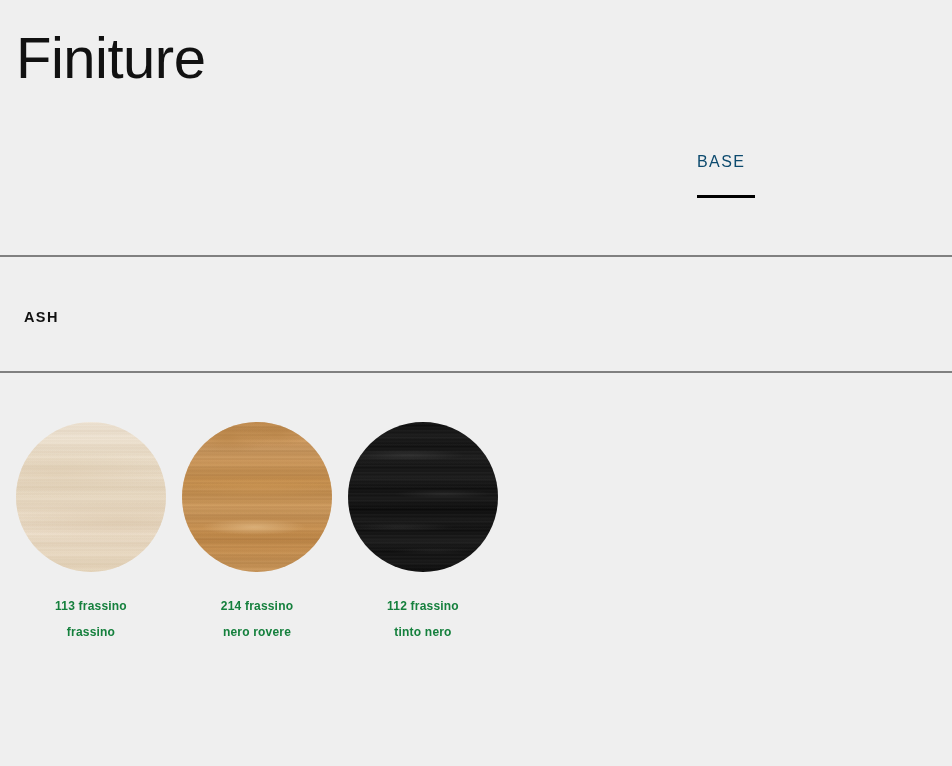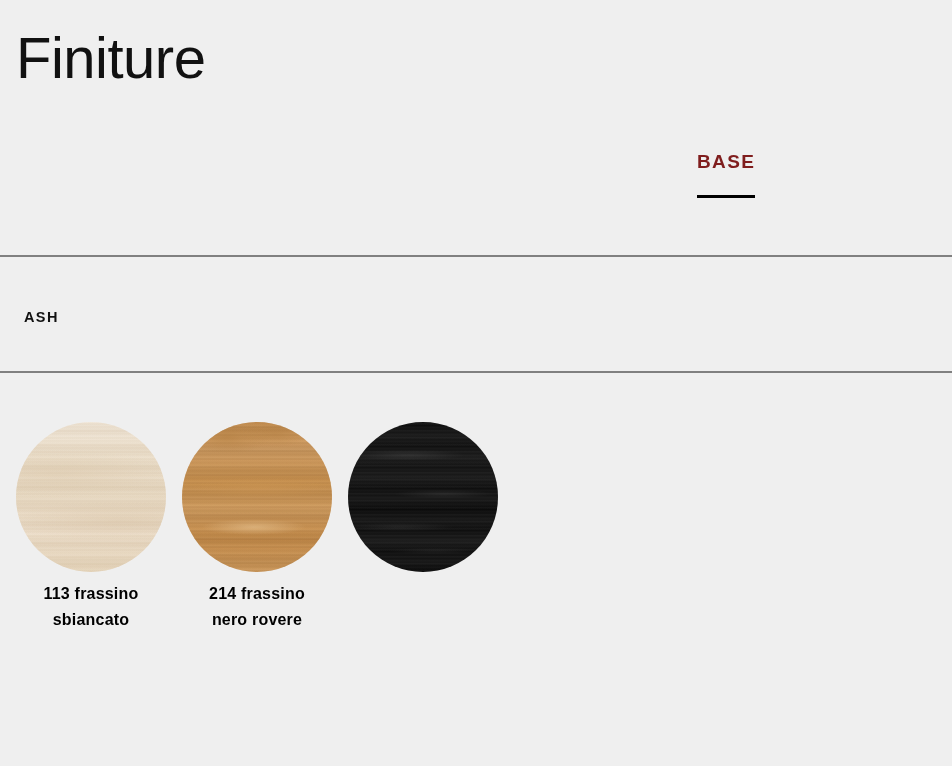--- a/index.html
+++ b/index.html
@@ -37,24 +37,24 @@
   
   .tabbar {
     position: absolute;
     left: 697px;
     top: 153px;
     display: flex;
     flex-direction: column;
     align-items: flex-start;
   }
   .tab {
-    font-size: 19px;
-    font-weight: bold;
+    font-size: 16px;
+    font-weight: normal;
     letter-spacing: 1.4px;
-    color: #7f1d1d;
+    color: #0c4a6e;
     text-transform: uppercase;
     line-height: 18px;
     white-space: nowrap;
     background: none;
     border: none;
     padding: 0;
     font-family: inherit;
     cursor: pointer;
   }
   .tab-underline {
@@ -110,27 +110,27 @@
     border-radius: 50%;
     position: relative;
     overflow: hidden;
     flex: none;
   }
   .swatch-disc .grain {
     position: absolute;
     inset: 0;
   }
   .swatch-label {
-    margin-top: 9px;
-    font-size: 16px;
+    margin-top: 21px;
+    font-size: 12px;
     font-weight: bold;
     line-height: 26px;
     letter-spacing: 0.2px;
     text-align: center;
-    color: #000000;
+    color: #15803d;
     width: 160px;
   }
 
   
   .wood-bleached {
     background:
       repeating-linear-gradient(
         0deg,
         rgba(200,176,143,0.00) 0px,
         rgba(200,176,143,0.22) 1px,
@@ -252,35 +252,39 @@
   <div class="rule rule-bottom"></div>
 
   <div class="swatch-row">
 
     <div class="swatch">
       <div class="swatch-disc">
         <div class="grain wood-bleached"></div>
       </div>
       <div class="swatch-label">
         <span>113 frassino</span><br>
-        <span>sbiancato</span>
+        <span>frassino</span>
       </div>
     </div>
 
     <div class="swatch">
       <div class="swatch-disc">
         <div class="grain wood-oak"></div>
       </div>
       <div class="swatch-label">
         <span>214 frassino</span><br>
         <span>nero rovere</span>
       </div>
     </div>
 
     <div class="swatch">
       <div class="swatch-disc">
         <div class="grain wood-black"></div>
       </div>
+      <div class="swatch-label">
+        <span>112 frassino</span><br>
+        <span>tinto nero</span>
+      </div>
     </div>
 
   </div>
 
 </div>
 
 </body></html>

